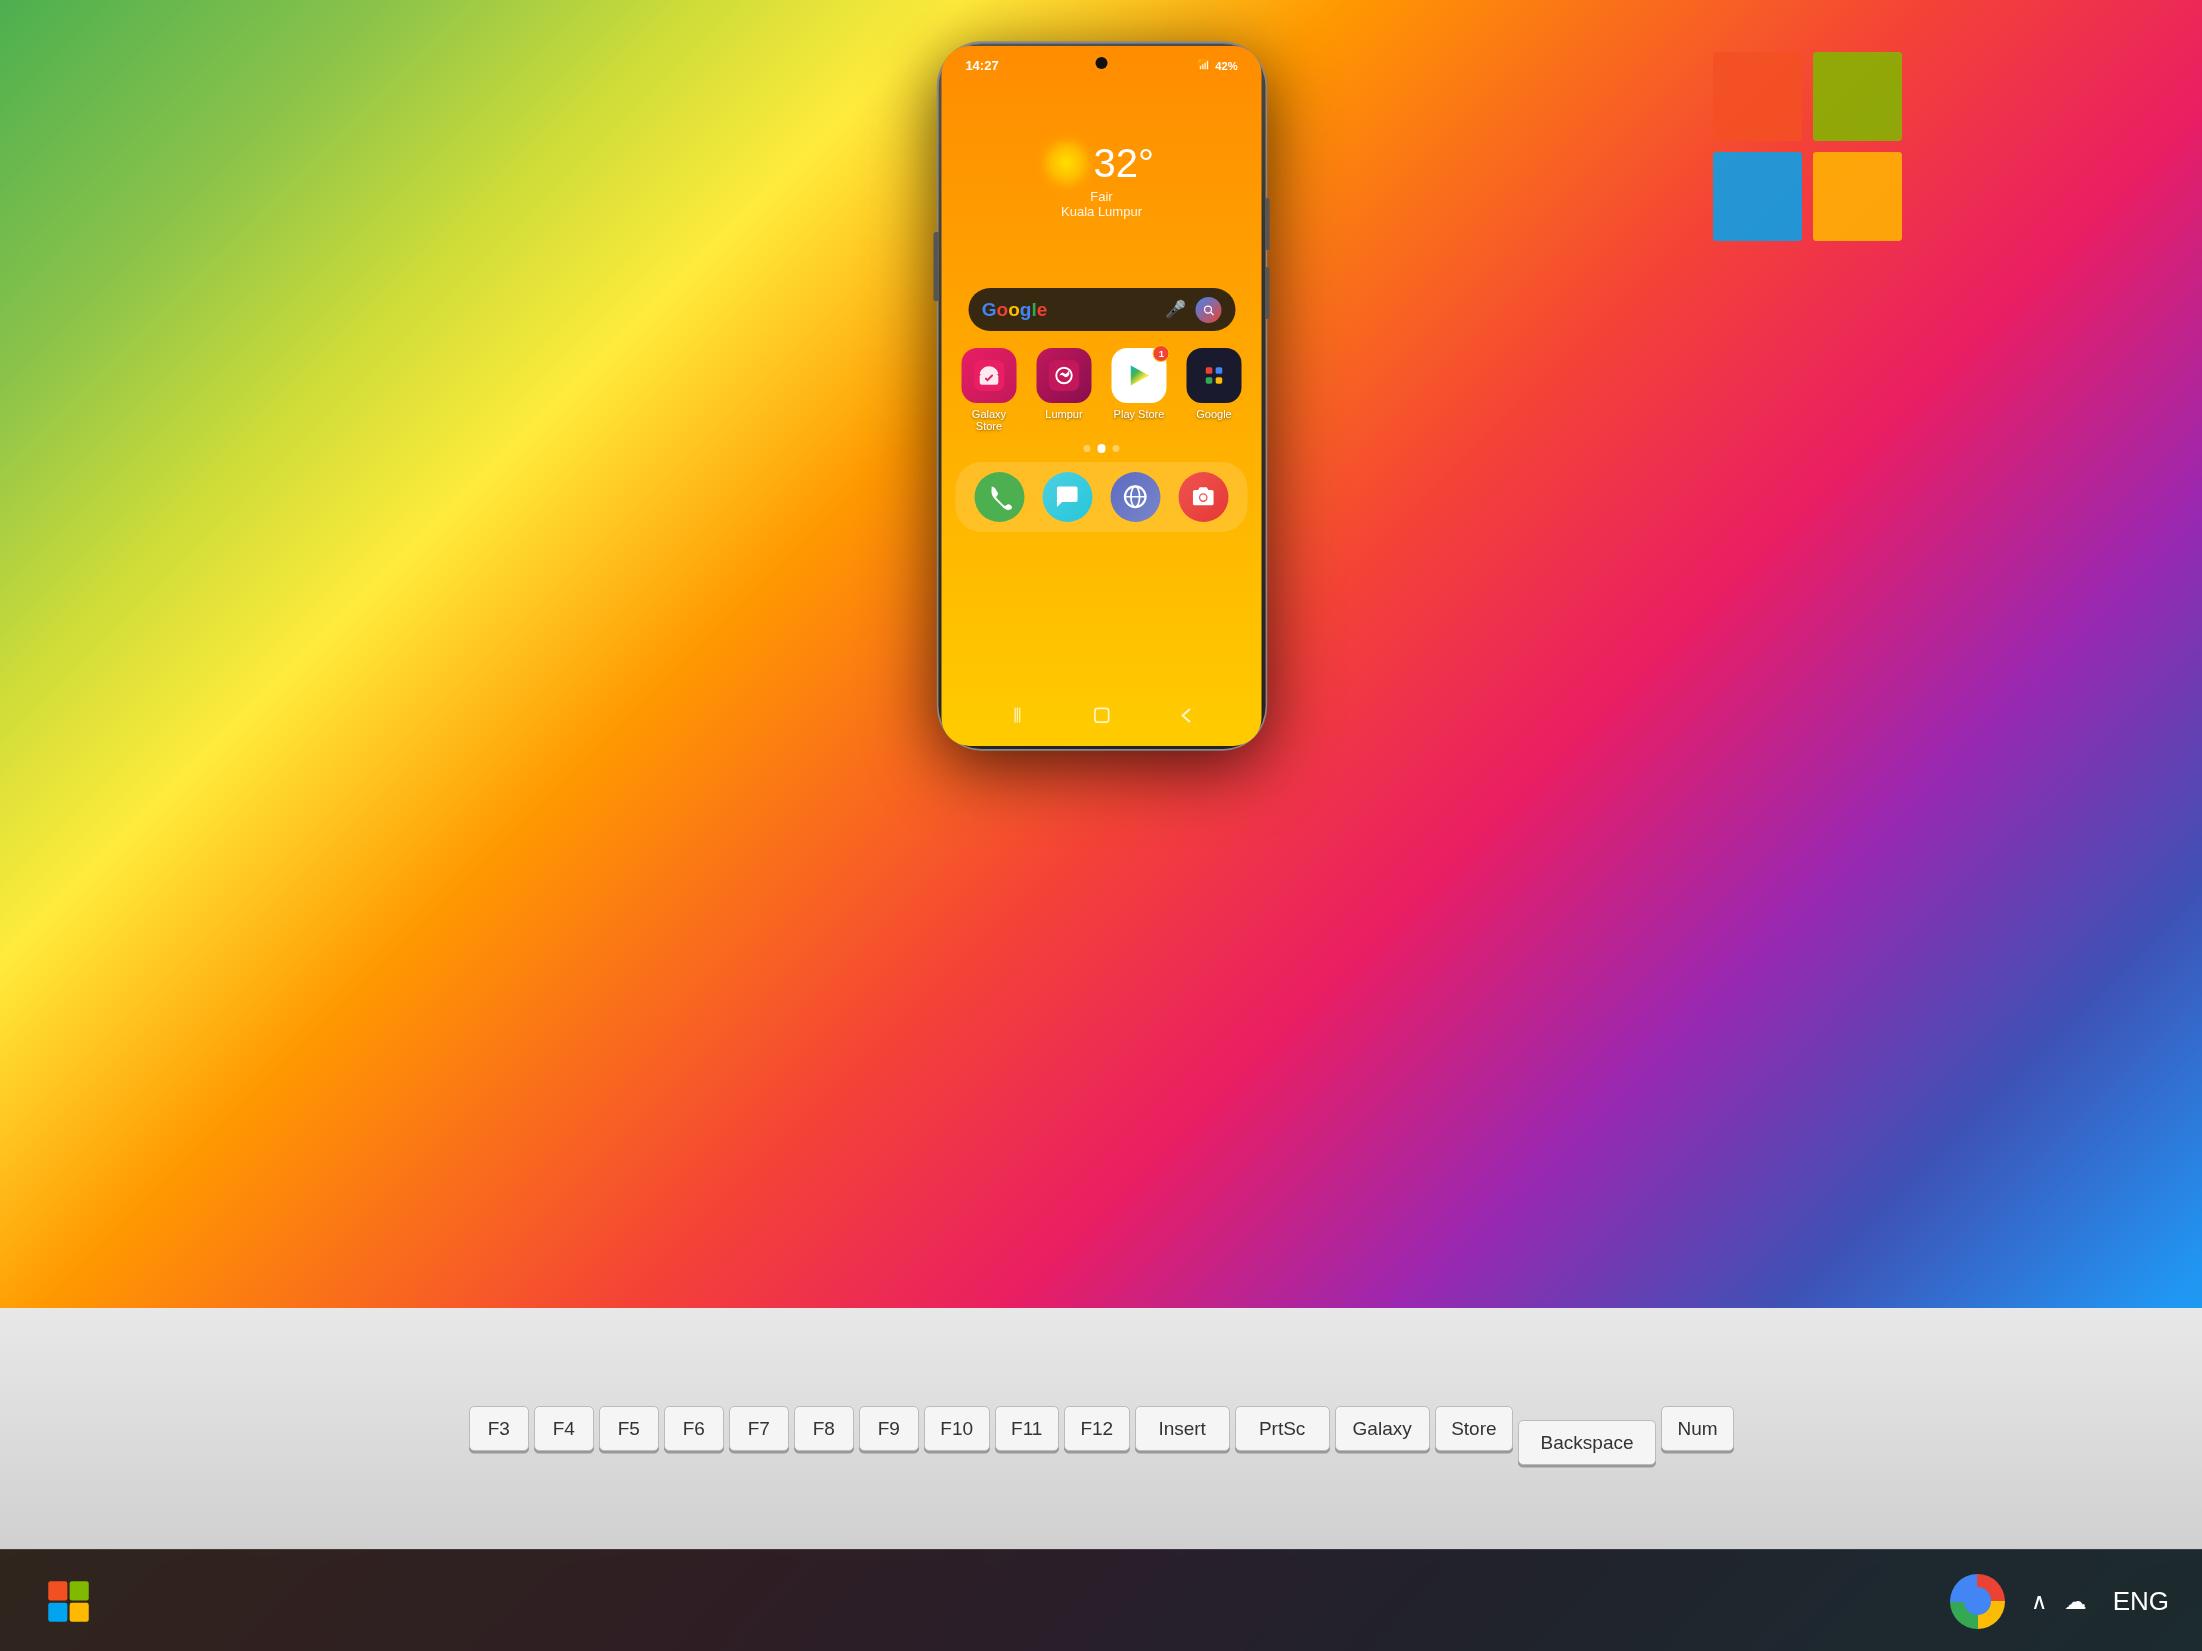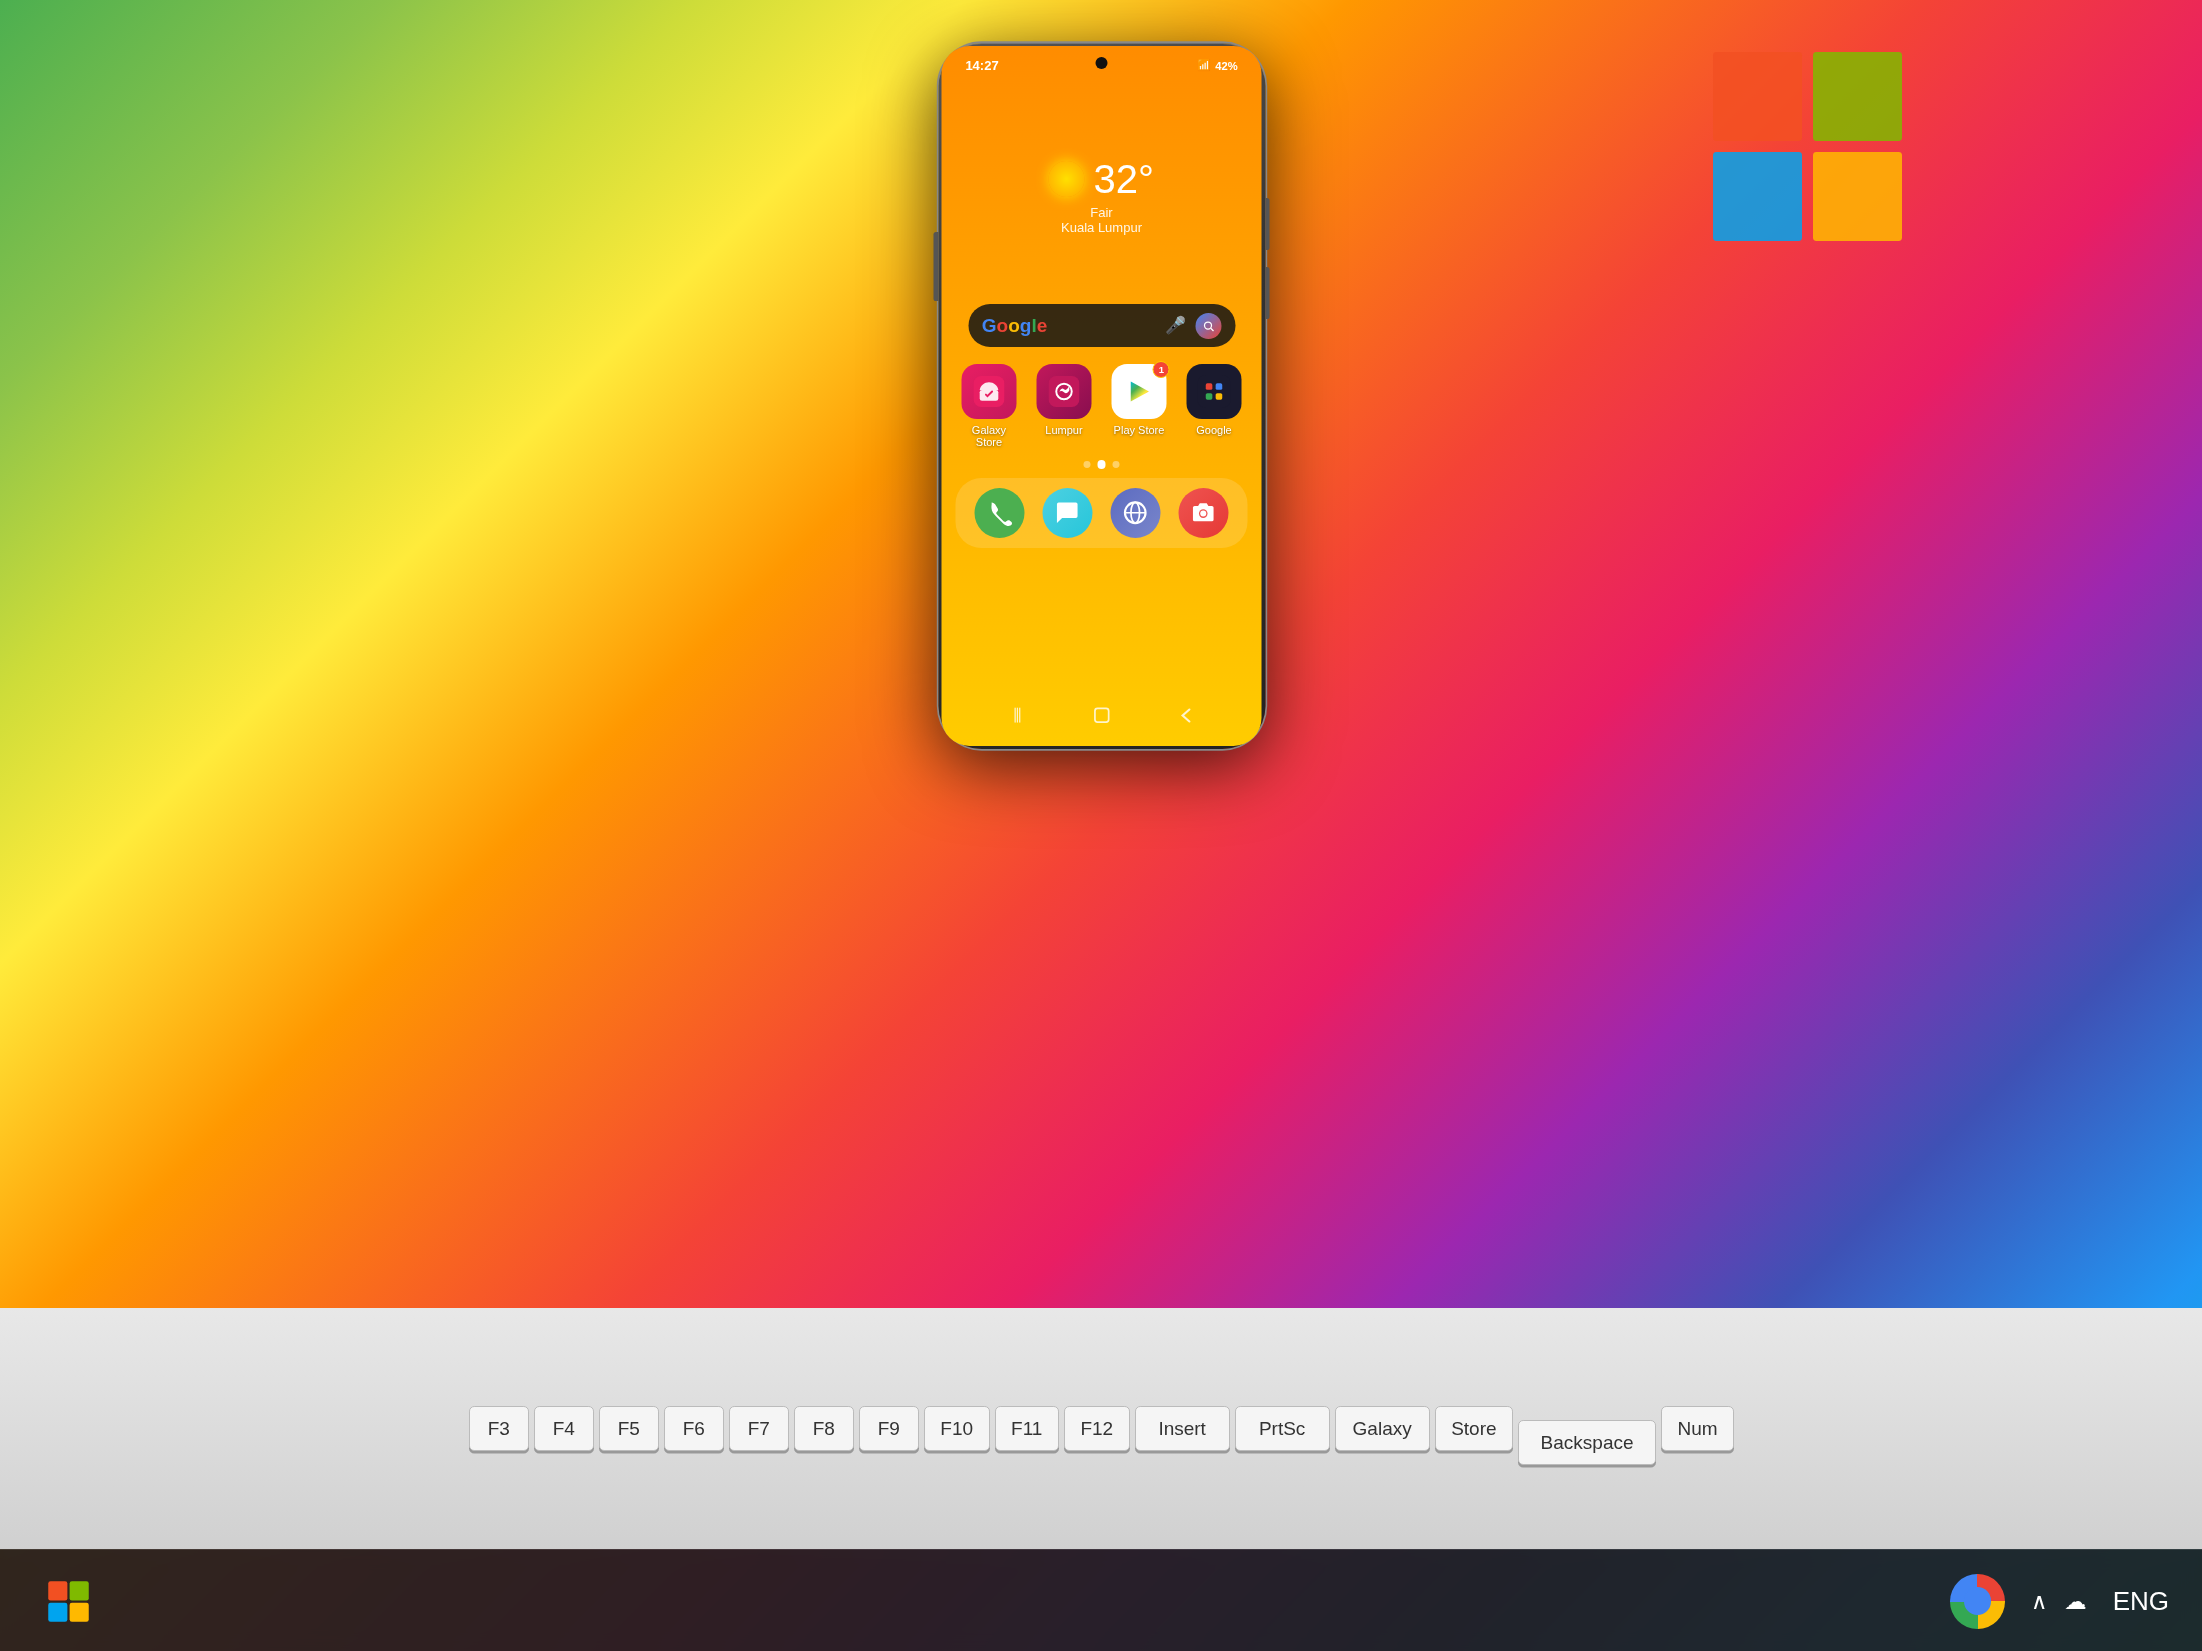--- a/index.html
+++ b/index.html
@@ -238,21 +238,21 @@
       align-items: center;
       padding: 8.6px 0;
       position: relative;
     }
 
     
     .weather-widget {
       display: flex;
       flex-direction: column;
       align-items: center;
-      margin-top: 68px;
+      margin-top: 52px;
       color: white;
     }
     .weather-row {
       display: flex;
       align-items: center;
       gap: 8.6px;
     }
     .weather-sun {
       width: 36px;
       height: 36px;

